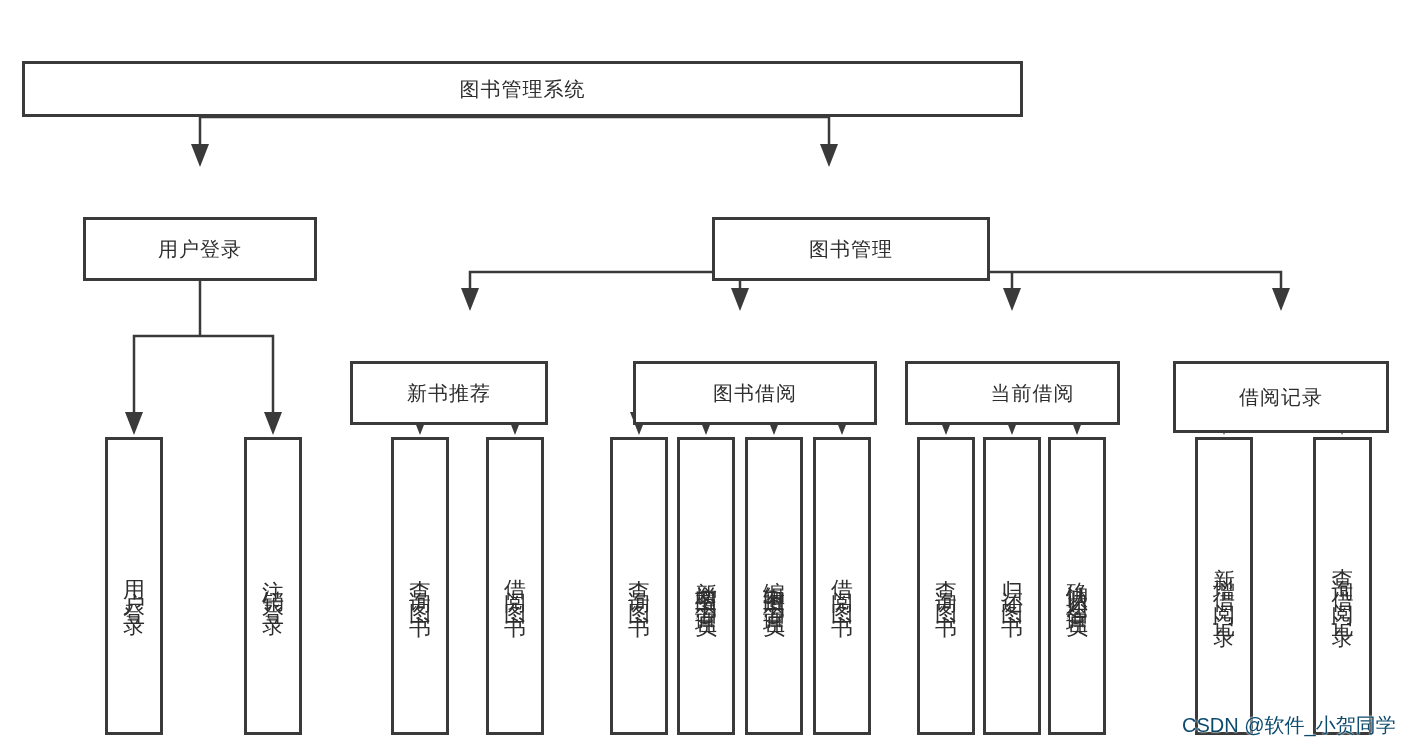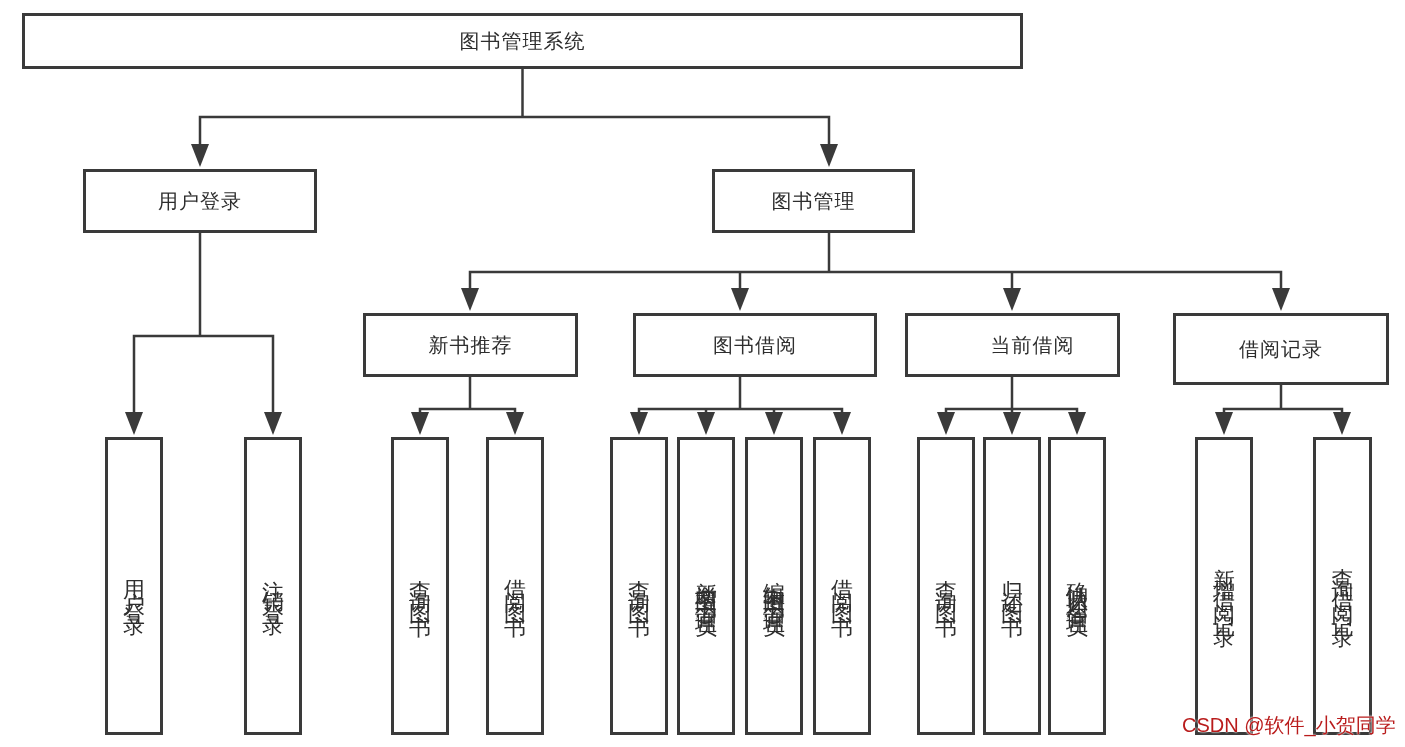--- a/index.html
+++ b/index.html
@@ -15,21 +15,21 @@
     position: absolute;
     background: #ffffff;
     border: 3px solid #3a3a3a;
     box-sizing: border-box;
     display: flex;
     align-items: center;
     justify-content: center;
     color: #2e2e2e;
     z-index: 2;
   }
-  .h { font-size: 20px; letter-spacing: 1px; white-space: nowrap; }
+  .h { font-size: 20px; letter-spacing: 1px; white-space: nowrap; margin-top: 48px; }
   .v {
     writing-mode: vertical-rl;
     text-orientation: mixed;
     font-size: 22px;
     letter-spacing: 12px;
     line-height: 1;
   }
   .v.tight { letter-spacing: 5px; }
   svg.connectors {
     position: absolute;
@@ -41,21 +41,21 @@
     fill: none;
     stroke: #3a3a3a;
     stroke-width: 2.5;
   }
   svg.connectors polygon { fill: #3a3a3a; stroke: none; }
   .watermark {
     position: absolute;
     left: 1182px;
     top: 712px;
     font-size: 20px;
-    color: #b91c1c;
+    color: #0c4a6e;
     white-space: nowrap;
     z-index: 3;
     text-shadow: 0 0 2px #ffffff, 0 0 2px #ffffff;
     text-align: center;
   }
 </style>
 </head>
 <body>
 
 <div class="canvas">
@@ -105,23 +105,23 @@
     <polygon points="1068,412 1086,412 1077,435"></polygon>
 
     <path d="M1224 414 V409 H1342 V414"></path>
     <polygon points="1215,412 1233,412 1224,435"></polygon>
     <polygon points="1333,412 1351,412 1342,435"></polygon>
   </svg>
 
   <div class="box h" style="left:22px; top:13px; width:1001px; height:56px;">图书管理系统</div>
 
   <div class="box h" style="left:83px; top:169px; width:234px; height:64px;">用户登录</div>
-  <div class="box h" style="left:712px; top:169px; width:203px; height:64px;">图书管理</div>
+  <div class="box h" style="left:712px; top:169px; width:278px; height:64px;">图书管理</div>
 
-  <div class="box h" style="left:363px; top:313px; width:215px; height:64px;">新书推荐</div>
+  <div class="box h" style="left:350px; top:313px; width:198px; height:64px;">新书推荐</div>
   <div class="box h" style="left:633px; top:313px; width:244px; height:64px;">图书借阅</div>
   <div class="box h" style="left:905px; top:313px; width:215px; height:64px;padding-left:40px;">当前借阅</div>
   <div class="box h" style="left:1173px; top:313px; width:216px; height:72px;">借阅记录</div>
 
   <div class="box v" style="left:105px; top:437px; width:58px; height:298px;">用户登录</div>
   <div class="box v" style="left:244px; top:437px; width:58px; height:298px;">注销登录</div>
 
   <div class="box v" style="left:391px; top:437px; width:58px; height:298px;">查询图书</div>
   <div class="box v" style="left:486px; top:437px; width:58px; height:298px;">借阅图书</div>
 

